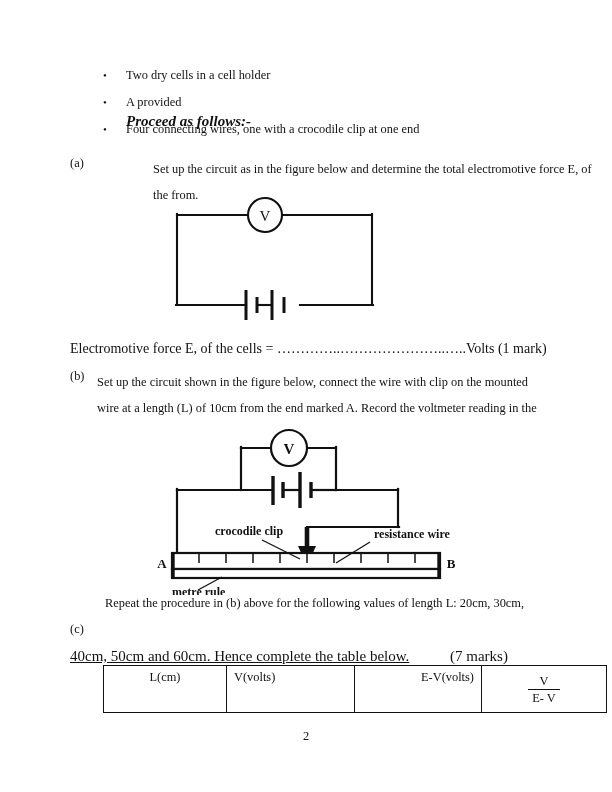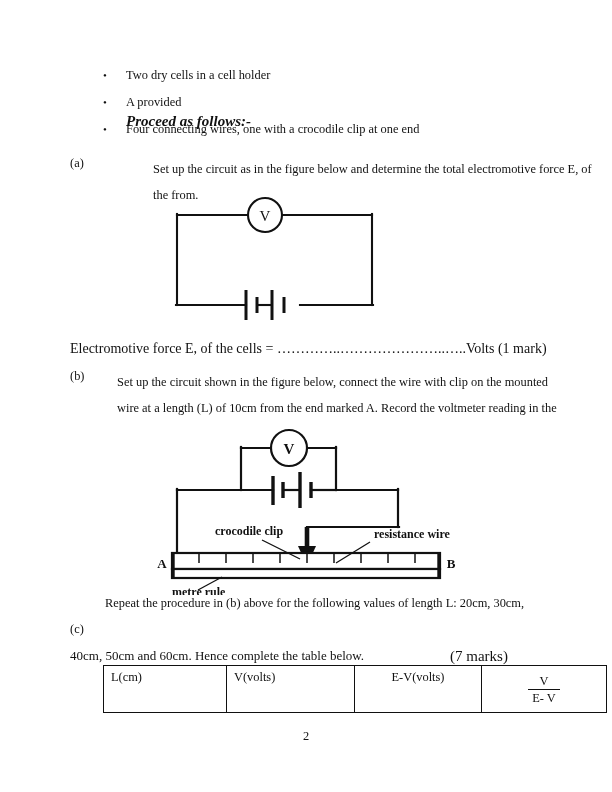--- a/index.html
+++ b/index.html
@@ -77,22 +77,23 @@
     left: 70px;
     top: 341px;
     font-size: 14px;
     white-space: nowrap;
   }
 
   .c-line-2 {
     position: absolute;
     left: 70px;
     top: 648px;
-    font-size: 13px;
-    white-space: nowrap;
+    font-size: 15px;
+    white-space: nowrap;
+    text-decoration: underline;
   }
   .marks-c {
     position: absolute;
     left: 450px;
     top: 648px;
     font-size: 15px;
     white-space: nowrap;
   }
 
   .page-number {
@@ -119,23 +120,23 @@
     border-collapse: collapse;
     table-layout: fixed;
   }
   .data-table td {
     border: 1px solid #111111;
     height: 42px;
     vertical-align: top;
     padding: 4px 7px 0 7px;
     font-size: 12.4px;
   }
-  .col-l  { width: 108px; }
+  .col-l  { width: 108px; text-align: center; }
   .col-v  { width: 113px; text-align: left; }
-  .col-ev { width: 112px; text-align: center; margin-top: 24px; }
+  .col-ev { width: 112px; text-align: right; margin-top: 24px; }
   .col-fr { width: 110px; text-align: center; vertical-align: middle; }
 
   .fraction {
     display: inline-block;
     text-align: center;
     line-height: 1.15;
     font-size: 12.4px;
     margin-top: 4px;
   }
   .fraction .num {
@@ -202,21 +203,21 @@
         <line x1="112" y1="95" x2="112" y2="125" stroke-width="3"></line>
         <line x1="124" y1="102" x2="124" y2="118" stroke-width="3"></line>
         <line x1="97" y1="110" x2="112" y2="110" stroke-width="2.1"></line>
       </g>
     </svg>
   </div>
 
   <div class="emf-line">Electromotive force E, of the cells = …………..…………………..…..Volts (1 mark)</div>
 
   <div class="q-label" style="left:70px; top:369px;">(b)</div>
-  <div class="q-body" style="left:117px; top:369px; width:460px;">
+  <div class="q-body" style="left:97px; top:369px; width:460px;">
     <div class="q-line">Set up the circuit shown in the figure below, connect the wire with clip on the mounted</div>
     <div class="q-line">wire at a length (L) of 10cm from the end marked A. Record the voltmeter reading in the</div>
   </div>
 
   <div class="figure" style="left:150px; top:420px;">
     <svg width="320" height="175" viewBox="0 0 320 175" aria-hidden="true">
       <g stroke="#111111" stroke-width="2.2" fill="none" stroke-linecap="square">
 
         <line x1="91" y1="28" x2="122" y2="28"></line>
         <line x1="156" y1="28" x2="186" y2="28"></line>

